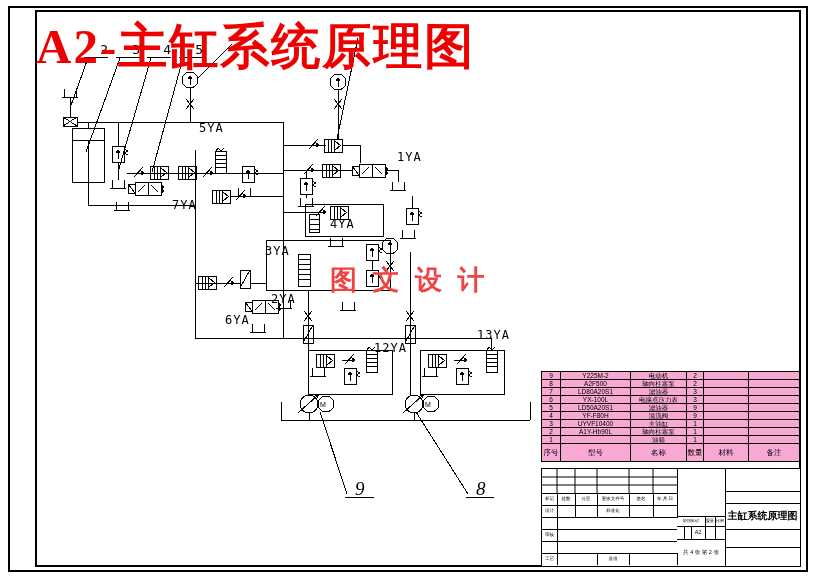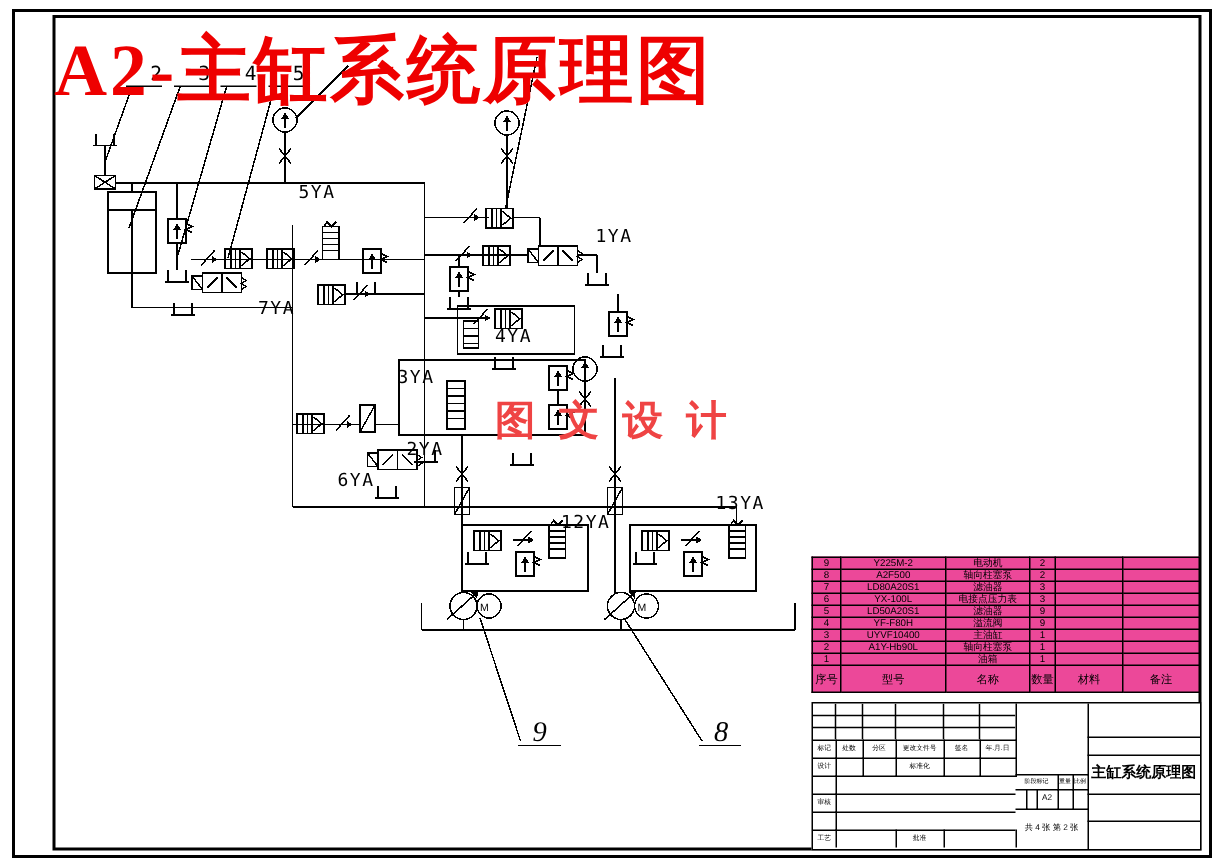--- a/index.html
+++ b/index.html
@@ -15,21 +15,21 @@
   .ya{font-family:"DejaVu Sans Mono", monospace;font-size:12px;color:#000;z-index:4;
       letter-spacing:1px;white-space:nowrap;}
   .balloon{width:24px;height:15px;border-bottom:1px solid #000;text-align:right;
       font-family:"DejaVu Sans Mono", monospace;font-size:13px;z-index:5;}
   .balloon-lg{font:italic 19px "Liberation Serif", serif;z-index:5;}
   svg{position:absolute;left:0;top:0;}
   .ln{stroke:#000;fill:none;stroke-width:1;}
   .fl{fill:#000;stroke:none;}
   
   table.parts{position:absolute;left:541px;top:371px;width:258px;border-collapse:collapse;
-      table-layout:fixed;font-size:6.5px;z-index:6;background:#ec4899;}
+      table-layout:fixed;font-size:6.5px;z-index:6;background:#f9a8d4;}
   table.parts td{border:1px solid #000;height:7px;padding:0;text-align:center;
       overflow:hidden;white-space:nowrap;line-height:7px;}
   table.parts tr.hdr td{height:17px;font-size:7.5px;line-height:17px;}
   
   .tblock{left:541px;top:468px;width:258px;height:97px;border:1px solid #000;
       background:#fff;font-size:4.5px;z-index:6;}
   .tb{position:absolute;border-right:1px solid #000;border-bottom:1px solid #000;
       overflow:hidden;text-align:center;white-space:nowrap;}
   .tb span{display:block;transform-origin:0 0;}
   .dtitle{font-size:10px;font-weight:bold;line-height:26px;text-align:center;}

